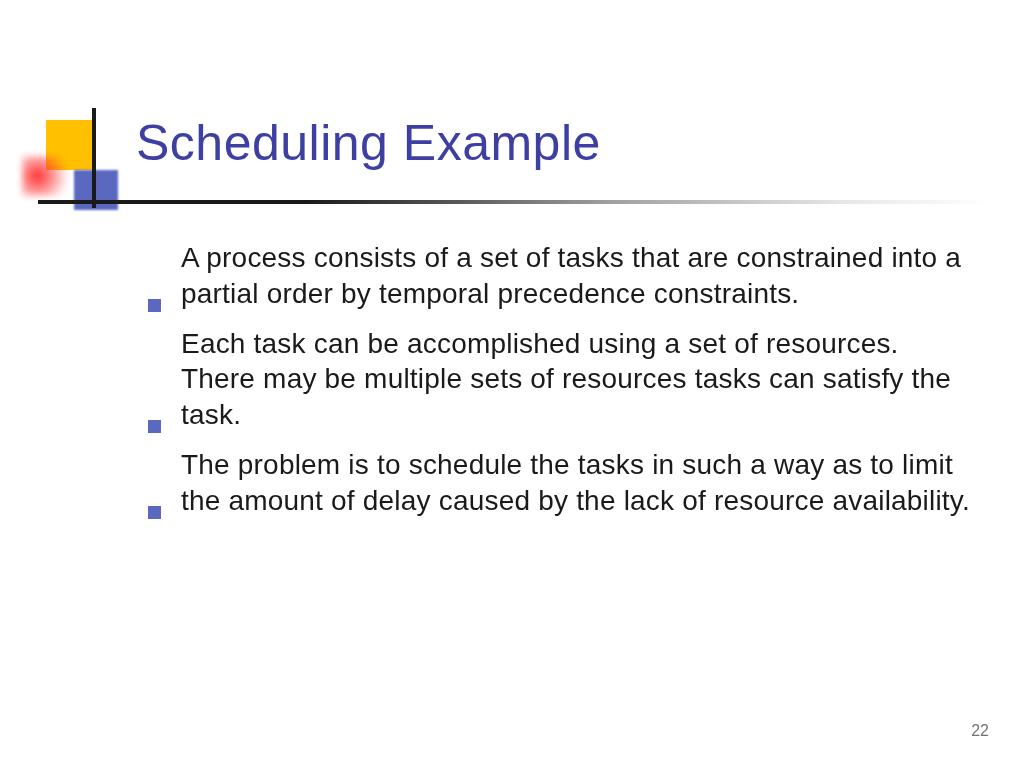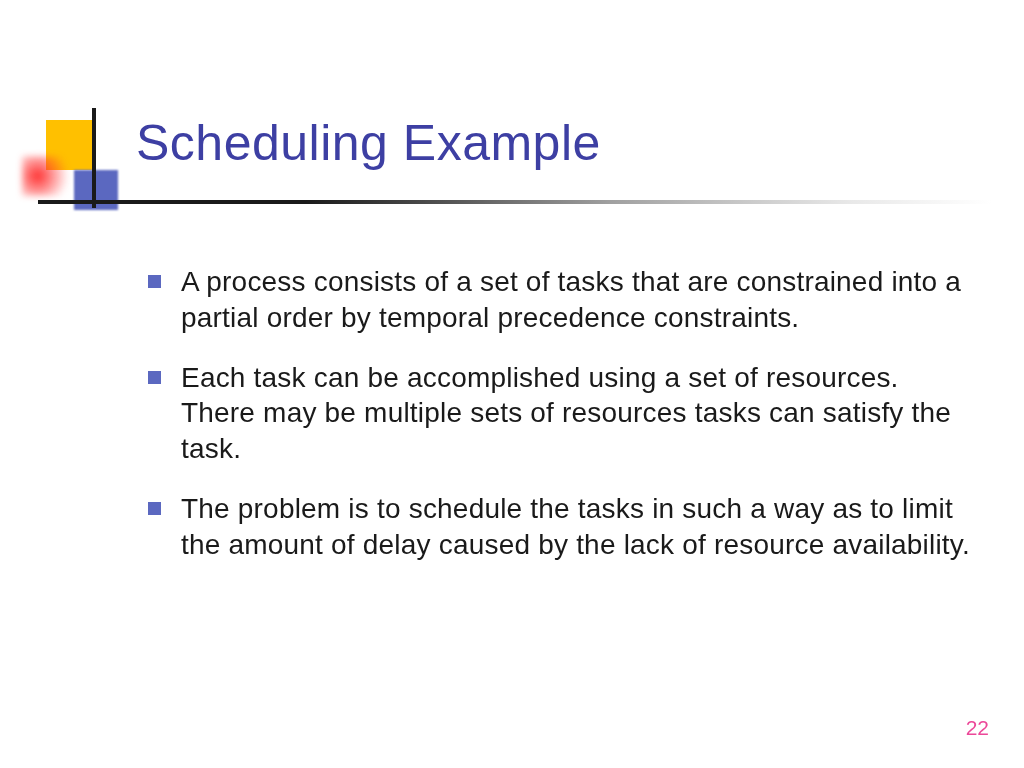--- a/index.html
+++ b/index.html
@@ -74,44 +74,43 @@
       letter-spacing: 0.5px;
     }
     .content {
       position: absolute;
       top: 240px;
       left: 148px;
       width: 824px;
     }
     .bullet-item {
       display: flex;
-      align-items: flex-start;
+      align-items: flex-end;
       margin-bottom: 14px;
-      margin-top: 24px;
     }
     .bullet-marker {
       width: 13px;
       height: 13px;
       background: #5b68c0;
       margin-top: 11px;
       margin-right: 20px;
       flex-shrink: 0;
     }
     .bullet-text {
       font-size: 28px;
       line-height: 1.28;
       color: #1a1a1a;
       letter-spacing: 0.2px;
     }
     .page-number {
       position: absolute;
       bottom: 28px;
       right: 35px;
-      font-size: 21px;
-      color: #ec4899;
+      font-size: 16px;
+      color: #737373;
       margin-top: 34px;
     }
   </style>
 </head>
 <body>
 
 <div class="decoration">
   <div class="yellow-square"></div>
   <div class="red-blur"></div>
   <div class="blue-square"></div>

